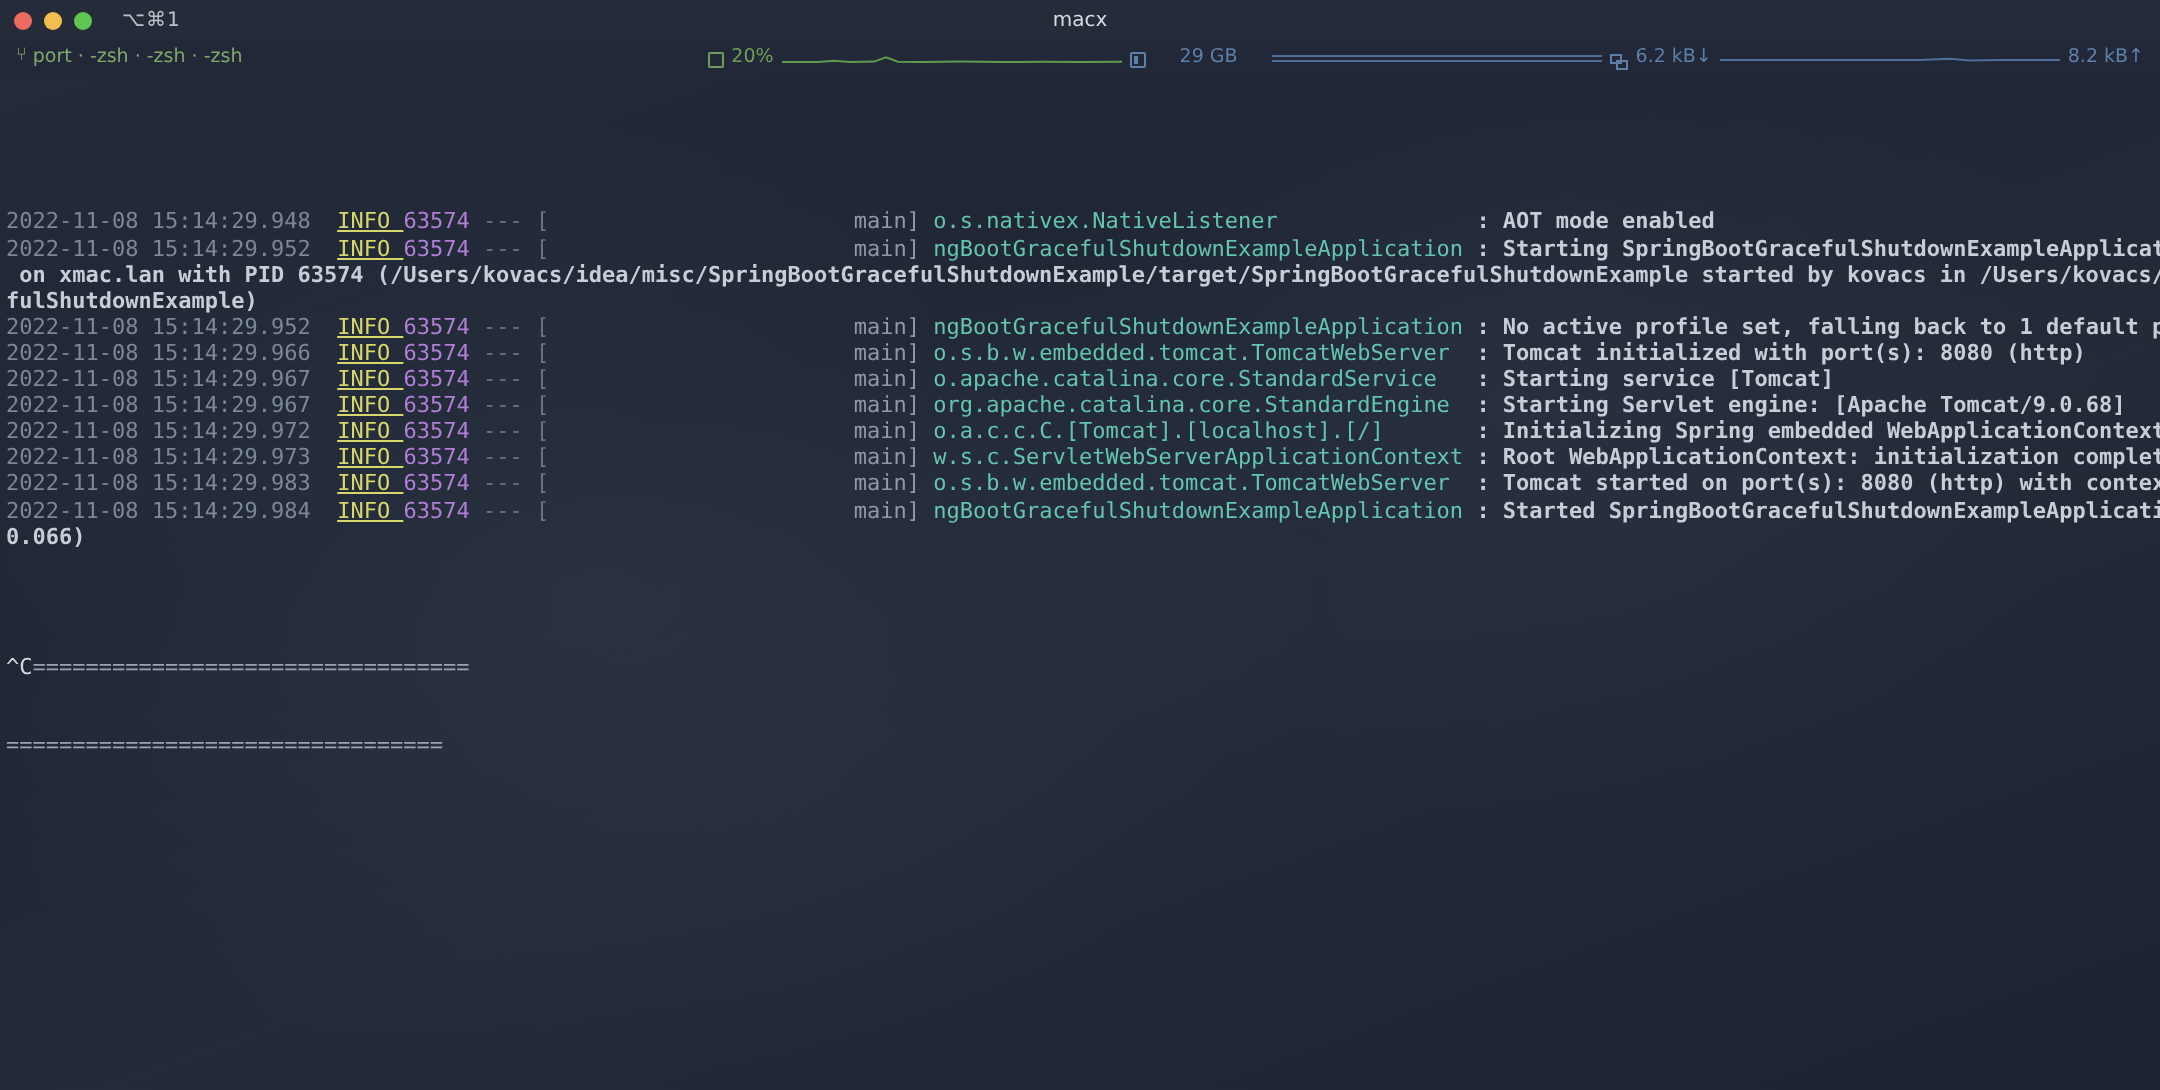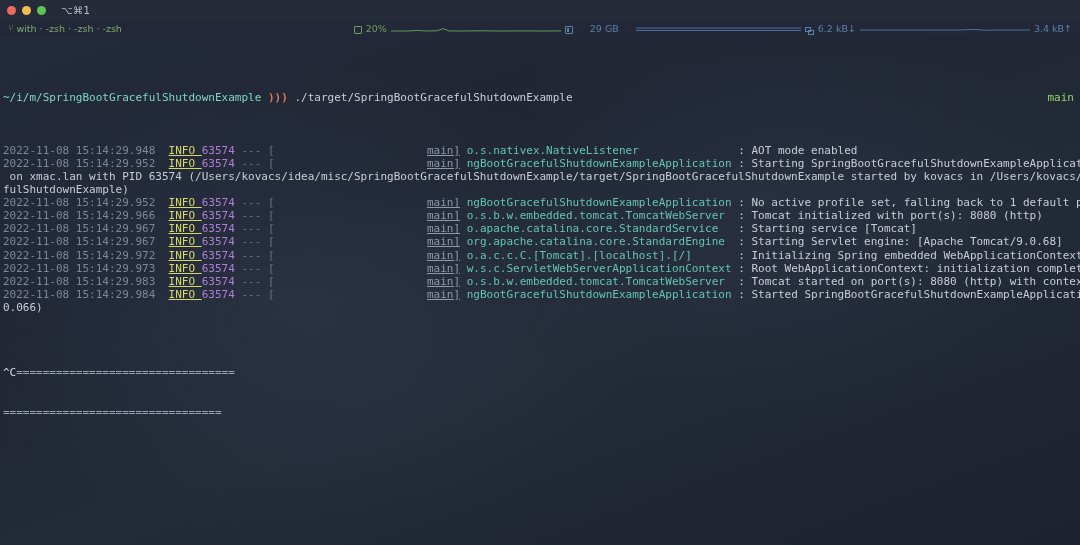--- a/index.html
+++ b/index.html
@@ -101,48 +101,49 @@
   }
   .line { position: relative; height: 13.1px; padding-left: 3px; }
 
   .c-path    { color: #7fd6c4; }
   .c-arrow   { color: #e07a5f; font-weight: bold; }
   .c-cmd     { color: #c9ced8; }
   .c-ts      { color: #7c8798; }
   .c-info    { color: #d8d86a; text-decoration: underline; }
   .c-pid     { color: #b07fd6; margin-top: 32px; }
   .c-dash    { color: #6a7384; }
-  .c-thread  { color: #8f98a8; text-decoration: underline; }
+  .c-thread  { color: #8f98a8; }
   .c-logger  { color: #63c4b0; }
-  .c-msg     { color: #c8cdd6; }
+  .c-msg     { color: #c8cdd6; font-weight: bold; }
   .c-white   { color: #d4d9e2; }
   .c-branch  { color: #8fd46a; }
   .c-sep     { color: #9aa3b2; }
   .c-cn      { color: #d2d7e0; font-family: "DejaVu Sans", sans-serif; }
 
   .right-tag {
     position: absolute; right: 6px; top: 0;
   }
 </style>
 </head>
 <body>
 
 <div id="app">
 
   <div id="titlebar">
     <span class="dot red"></span>
     <span class="dot yellow"></span>
     <span class="dot green"></span>
     <span id="tb-shortcut">⌥⌘1</span>
+    <span id="tb-title">macx</span>
   </div>
 
   <div id="statusbar">
     <span class="sb-tabs">
       <span class="sb-icon">⑂</span>
-      <span>with ⋅ -zsh ⋅ -zsh ⋅ -zsh</span>
+      <span>port ⋅ -zsh ⋅ -zsh ⋅ -zsh</span>
     </span>
 
     <span class="sb-spacer"></span>
 
     <span class="sb-group sb-cpu">
       <span class="boxicon"></span>
       <span>20%</span>
       <svg class="spark" width="170" height="10" viewBox="0 0 170 10">
         <path d="M0 7 L18 7 L26 6.4 L34 7 L46 6.8 L52 4.6 L58 6.9 L70 7 L90 6.8 L110 7 L130 6.9 L150 7 L170 6.9" fill="none" stroke="#5f9b4c" stroke-width="1"></path>
       </svg>
@@ -156,28 +157,27 @@
         <path d="M0 6.5 L165 6.5" fill="none" stroke="#4f6f9a" stroke-width="1"></path>
       </svg>
     </span>
 
     <span class="sb-group sb-net">
       <span class="neticon"></span>
       <span>6.2 kB↓</span>
       <svg class="spark" width="170" height="10" viewBox="0 0 170 10">
         <path d="M0 6 L100 6 L115 5.4 L125 6.2 L140 6 L170 6" fill="none" stroke="#4f6f9a" stroke-width="1"></path>
       </svg>
-      <span>3.4 kB↑</span>
+      <span>8.2 kB↑</span>
     </span>
   </div>
 
   <div id="term">
 
     
-    <div class="line"><span class="c-path">~/i/m/SpringBootGracefulShutdownExample</span><span> </span><span class="c-arrow">)))</span><span> </span><span class="c-cmd">./target/SpringBootGracefulShutdownExample</span><span class="right-tag c-branch">main</span></div>
 
     <div id="run1-body"><div class="line"><span class="c-ts">2022-11-08 15:14:29.948  </span><span class="c-info">INFO </span><span class="c-pid">63574</span><span class="c-dash"> --- </span><span class="c-dash">[                       </span><span class="c-thread">main]</span><span class="c-logger"> o.s.nativex.NativeListener               </span><span class="c-msg">: AOT mode enabled</span></div><div class="line"><span class="c-ts">2022-11-08 15:14:29.952  </span><span class="c-info">INFO </span><span class="c-pid">63574</span><span class="c-dash"> --- </span><span class="c-dash">[                       </span><span class="c-thread">main]</span><span class="c-logger"> ngBootGracefulShutdownExampleApplication </span><span class="c-msg">: Starting SpringBootGracefulShutdownExampleApplication v0.0.1-SNAPSHOT using Java 17.0.5</span></div><div class="line"><span class="c-msg"> on xmac.lan with PID 63574 (/Users/kovacs/idea/misc/SpringBootGracefulShutdownExample/target/SpringBootGracefulShutdownExample started by kovacs in /Users/kovacs/idea/misc/SpringBootGrace</span></div><div class="line"><span class="c-msg">fulShutdownExample)</span></div><div class="line"><span class="c-ts">2022-11-08 15:14:29.952  </span><span class="c-info">INFO </span><span class="c-pid">63574</span><span class="c-dash"> --- </span><span class="c-dash">[                       </span><span class="c-thread">main]</span><span class="c-logger"> ngBootGracefulShutdownExampleApplication </span><span class="c-msg">: No active profile set, falling back to 1 default profile: "default"</span></div><div class="line"><span class="c-ts">2022-11-08 15:14:29.966  </span><span class="c-info">INFO </span><span class="c-pid">63574</span><span class="c-dash"> --- </span><span class="c-dash">[                       </span><span class="c-thread">main]</span><span class="c-logger"> o.s.b.w.embedded.tomcat.TomcatWebServer  </span><span class="c-msg">: Tomcat initialized with port(s): 8080 (http)</span></div><div class="line"><span class="c-ts">2022-11-08 15:14:29.967  </span><span class="c-info">INFO </span><span class="c-pid">63574</span><span class="c-dash"> --- </span><span class="c-dash">[                       </span><span class="c-thread">main]</span><span class="c-logger"> o.apache.catalina.core.StandardService   </span><span class="c-msg">: Starting service [Tomcat]</span></div><div class="line"><span class="c-ts">2022-11-08 15:14:29.967  </span><span class="c-info">INFO </span><span class="c-pid">63574</span><span class="c-dash"> --- </span><span class="c-dash">[                       </span><span class="c-thread">main]</span><span class="c-logger"> org.apache.catalina.core.StandardEngine  </span><span class="c-msg">: Starting Servlet engine: [Apache Tomcat/9.0.68]</span></div><div class="line"><span class="c-ts">2022-11-08 15:14:29.972  </span><span class="c-info">INFO </span><span class="c-pid">63574</span><span class="c-dash"> --- </span><span class="c-dash">[                       </span><span class="c-thread">main]</span><span class="c-logger"> o.a.c.c.C.[Tomcat].[localhost].[/]       </span><span class="c-msg">: Initializing Spring embedded WebApplicationContext</span></div><div class="line"><span class="c-ts">2022-11-08 15:14:29.973  </span><span class="c-info">INFO </span><span class="c-pid">63574</span><span class="c-dash"> --- </span><span class="c-dash">[                       </span><span class="c-thread">main]</span><span class="c-logger"> w.s.c.ServletWebServerApplicationContext </span><span class="c-msg">: Root WebApplicationContext: initialization completed in 21 ms</span></div><div class="line"><span class="c-ts">2022-11-08 15:14:29.983  </span><span class="c-info">INFO </span><span class="c-pid">63574</span><span class="c-dash"> --- </span><span class="c-dash">[                       </span><span class="c-thread">main]</span><span class="c-logger"> o.s.b.w.embedded.tomcat.TomcatWebServer  </span><span class="c-msg">: Tomcat started on port(s): 8080 (http) with context path ''</span></div><div class="line"><span class="c-ts">2022-11-08 15:14:29.984  </span><span class="c-info">INFO </span><span class="c-pid">63574</span><span class="c-dash"> --- </span><span class="c-dash">[                       </span><span class="c-thread">main]</span><span class="c-logger"> ngBootGracefulShutdownExampleApplication </span><span class="c-msg">: Started SpringBootGracefulShutdownExampleApplication </span></div><div class="line"><span class="c-msg">0.066)</span></div></div>
 
     
     <div class="line"><span class="c-white">^C</span><span class="c-sep">=================================</span></div>
     <div class="line"><span class="c-sep">=================================</span></div>
 
     <div class="line"></div>
 
     

